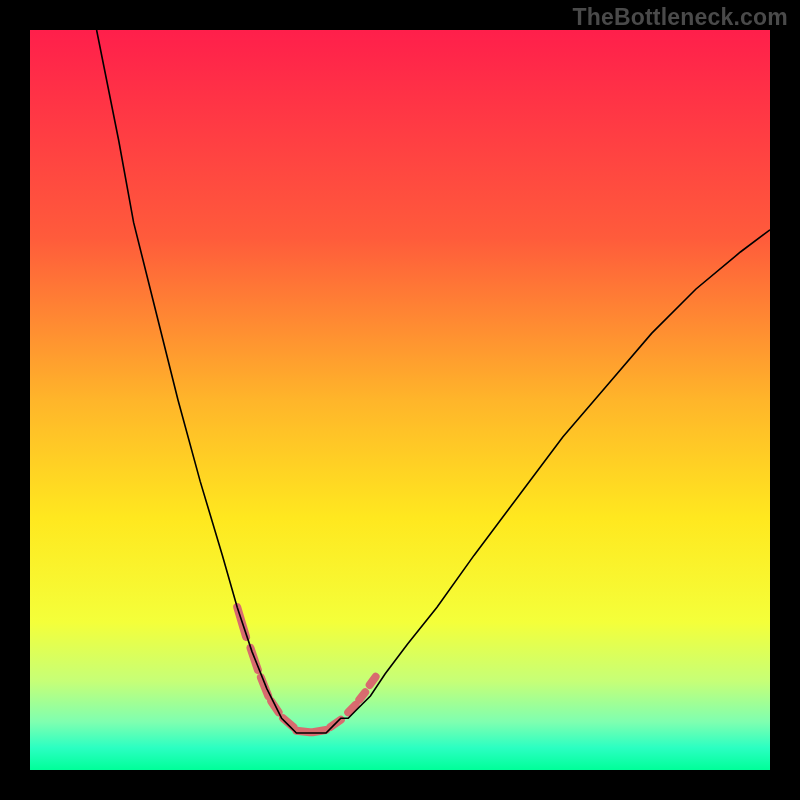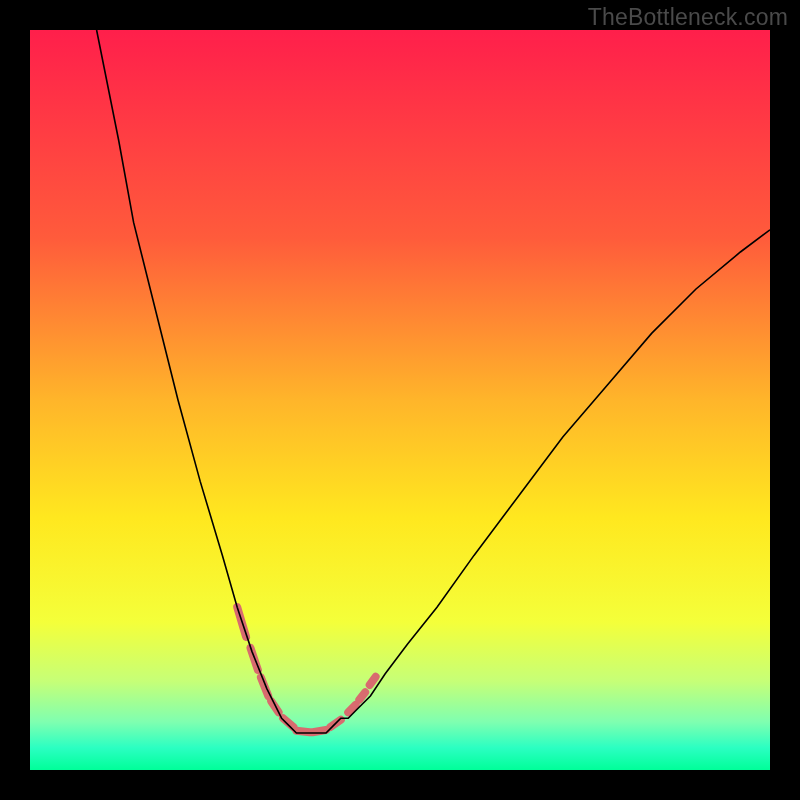--- a/index.html
+++ b/index.html
@@ -40,21 +40,21 @@
     top: 0;
     width: 100%;
     height: 100%;
   }
   .watermark {
     position: absolute;
     top: 4px;
     right: 12px;
     color: #4a4a4a;
     font-size: 23px;
-    font-weight: 400;
+    font-weight: 700;
     letter-spacing: 0.2px;
   }
 </style>
 </head>
 <body>
 
 <div class="frame">
 
   <div class="plot">
 

